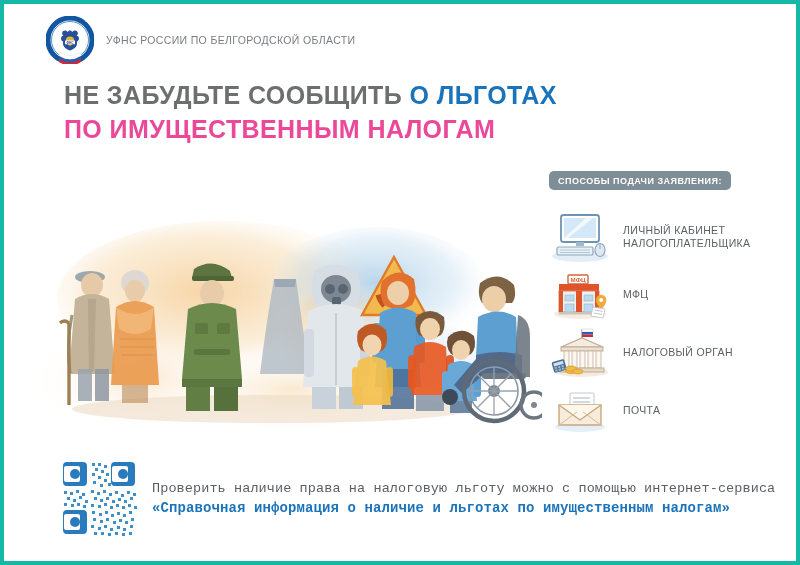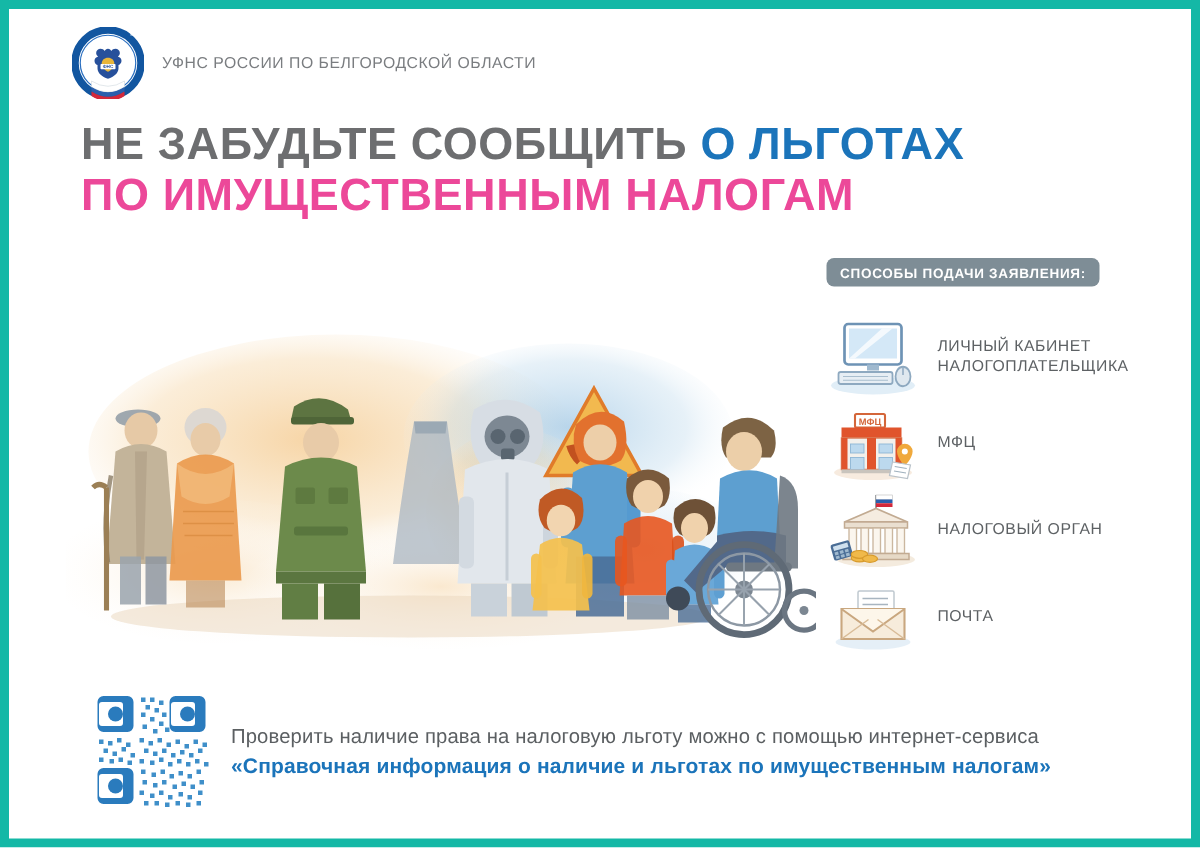--- a/index.html
+++ b/index.html
@@ -11,21 +11,21 @@
   body {
     font-family: "Liberation Sans", sans-serif;
     -webkit-font-smoothing: antialiased;
   }
 
   .poster {
     position: relative;
     width: 800px;
     height: 565px;
     background: #ffffff;
-    border: 6px solid #14b8a6;
+    border: 4px solid #14b8a6;
     box-sizing: border-box;
     overflow: hidden;
   }
 
   
   .header {
     position: absolute;
     left: 42px;
     top: 12px;
     display: flex;
@@ -42,24 +42,24 @@
     letter-spacing: 0.35px;
     color: #7a7d80;
     font-weight: 400;
     white-space: nowrap;
     text-transform: uppercase;
   }
 
   
   .headline {
     position: absolute;
-    left: 48px;
+    left: 60px;
     top: 74px;
     width: 600px;
-    font-size: 30px;
+    font-size: 25px;
     line-height: 34px;
     font-weight: 700;
     letter-spacing: 0.4px;
     text-transform: uppercase;
   }
   .headline .grey { color: #6d6e70; }
   .headline .blue { color: #1b74ba; }
   .headline .line2 { color: #ec4899; display: block; }
 
   
@@ -117,20 +117,21 @@
     text-transform: uppercase;
   }
 
   
   .footer {
     position: absolute;
     left: 56px;
     top: 455px;
     display: flex;
     align-items: center;
+    font-family: Liberation Mono, monospace;
   }
   .qr {
     width: 78px;
     height: 78px;
     flex: 0 0 78px;
   }
   .footer-text {
     margin-left: 14px;
   }
   .footer-line1 {

